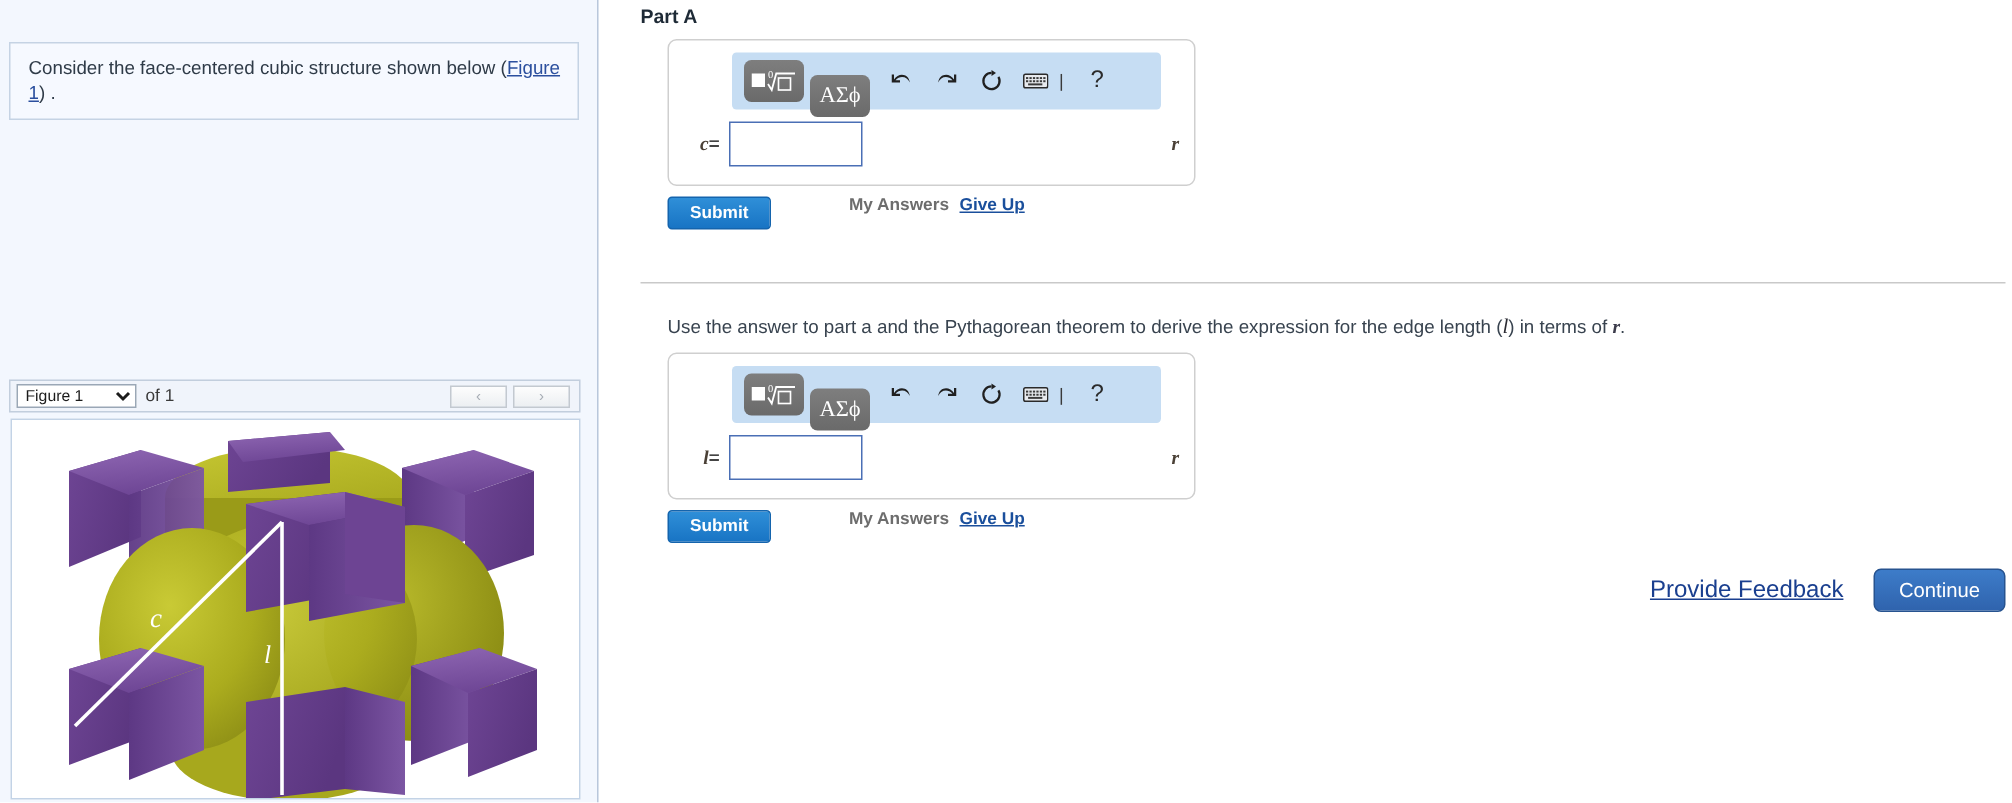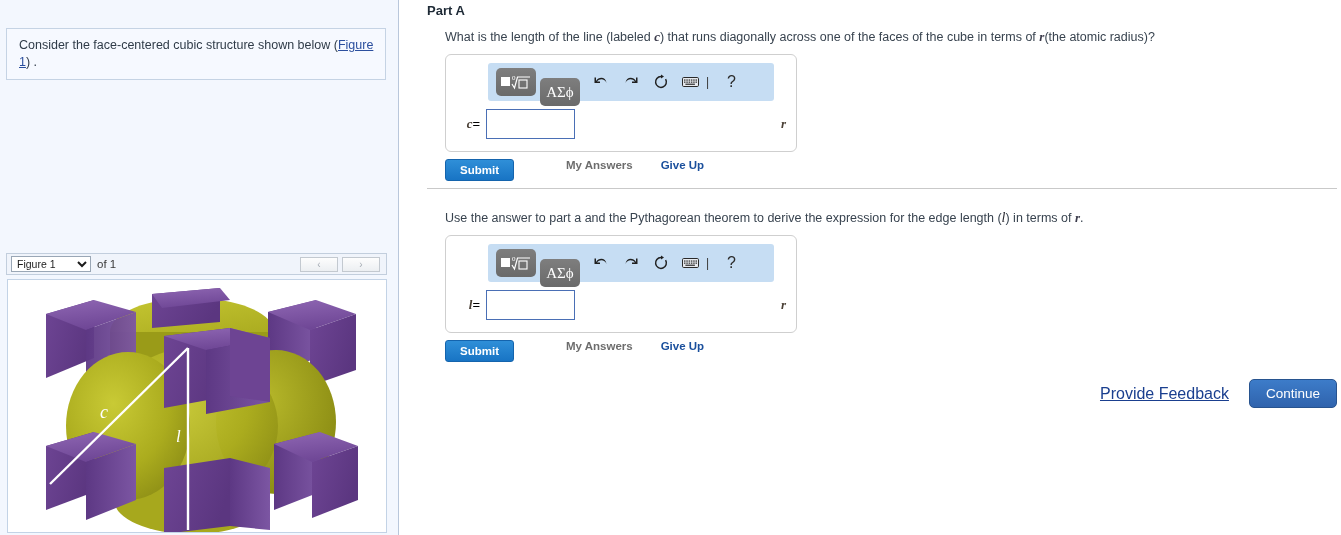--- a/index.html
+++ b/index.html
@@ -183,22 +183,22 @@
     border-radius: 3px;
     color: #ffffff; font-weight: bold; font-size: 11.5px;
     padding: 4px 14px;
     cursor: pointer;
     font-family: "Liberation Sans", sans-serif;
   }
   .lnk-myanswers {
     margin-left: 52px; font-size: 11.5px; font-weight: bold; color: #6d6d6d;
   }
   .lnk-giveup {
-    margin-left: 28px; font-size: 11.5px; font-weight: bold;
-    color: #1a4f9c; cursor: pointer;
+    margin-left: 7px; font-size: 11.5px; font-weight: bold;
+    color: #1a4f9c; text-decoration: underline; cursor: pointer;
   }
 
   .footer-row {
     position: absolute; right: 4px; top: 379px;
     display: flex; align-items: center;
   }
   .lnk-feedback {
     font-size: 16px; color: #1a3f8f; text-decoration: underline;
     cursor: pointer; margin-right: 20px;
   }
@@ -317,23 +317,20 @@
         </g>
       </svg>
     </div>
   </div>
 
   <div class="right-panel">
 
     <div style="position:absolute; left:27px; top:3px; width:910px;">
       <div class="part-head">Part A</div>
 
-      <div class="part-prompt" style="margin-top:10px; margin-left:18px;">
-        <span>What is the length of the line (labeled </span><span class="mathvar">c</span><span>) that runs diagonally across one of the faces of the cube in terms of </span><span class="mathvar">r</span><span>(the atomic radius)?</span>
-      </div>
 
       <div class="ans-box" style="margin-top:8px; margin-left:18px;">
 
         <div class="ans-toolbar">
           <div class="tb-btn">
             <svg width="30" height="18" viewBox="0 0 30 18">
               <rect x="0" y="4" width="9" height="9" fill="#ffffff"></rect>
               <text x="11" y="7" font-family="Liberation Serif, serif" font-size="7" fill="#ffffff">0</text>
               <path d="M11 11 L13.5 15 L16.5 4 L29 4" stroke="#ffffff" stroke-width="1.2" fill="none"></path>
               <rect x="18" y="7" width="8" height="8" fill="none" stroke="#ffffff" stroke-width="1.1"></rect>

